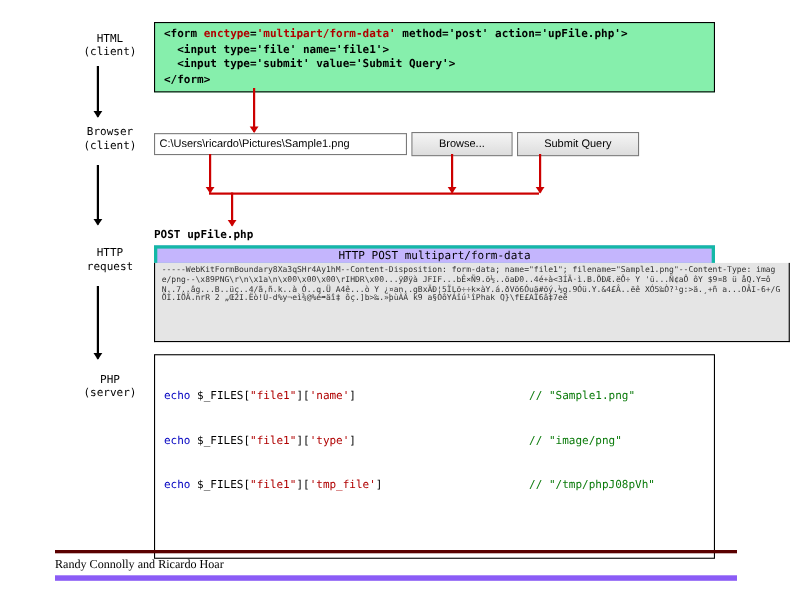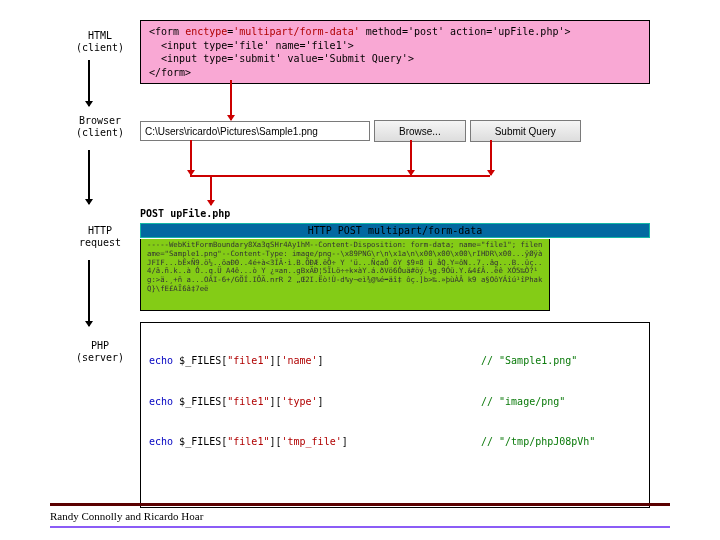--- a/index.html
+++ b/index.html
@@ -45,21 +45,21 @@
   .box {
     position: absolute;
     left: 70px;
     width: 510px;
     border: 1px solid #000;
     padding: 4px 8px;
     background: #fff;
     line-height: 1.35;
     white-space: pre;
   }
-  .box.yellow { background: #f9a8d4; }
+  .box.yellow { background: #86efac; font-weight: bold; }
   .token-red { color: #b00000; }
   .token-green { color: #0a7a0a; }
   .token-blue { color: #0000c0; }
   .arrow {
     position: absolute;
     left: 18px;
     width: 2px;
     background: #000;
   }
   .arrow::after {
@@ -121,55 +121,55 @@
   }
   .post-line {
     position: absolute;
     left: 70px;
     font-size: 10px;
     font-weight: bold;
   }
   .garbled {
     position: absolute;
     left: 70px;
-    width: 410px;
+    width: 578px;
     border: 1px solid #000;
     border-top: none;
-    background: #84cc16;
+    background: #e5e5e5;
     padding: 2px 6px;
     font-size: 7.3px;
     line-height: 1.2;
     color: #333;
     word-break: break-all;
     white-space: pre-wrap;
   }
   .garbled-hdr {
     position: absolute;
     left: 70px;
     width: 510px;
-    border: 1px solid #14b8a6;
-    background: #0369a1;
+    border: 3px solid #14b8a6;
+    background: #c4b5fd;
     text-align: center;
     font-size: 10px;
     padding: 1px 0;
   }
   .php-row { display: flex; justify-content: space-between; gap: 20px; }
   .php-left { white-space: pre; }
   .php-right { white-space: pre; flex: 0 0 160px; }
   .footer {
     position: absolute;
     bottom: 12px;
     left: 50px;
     right: 50px;
     display: flex;
     justify-content: space-between;
     font-family: Georgia, serif;
     font-size: 11px;
     border-top: 3px solid #5a0000;
-    border-bottom: 2px solid #8b5cf6;
+    border-bottom: 5px solid #8b5cf6;
     padding: 4px 0;
     color: #000;
   }
   .sup { font-size: 8px; vertical-align: super; }
 </style>
 </head>
 <body>
 
 <div class="slide">
 

